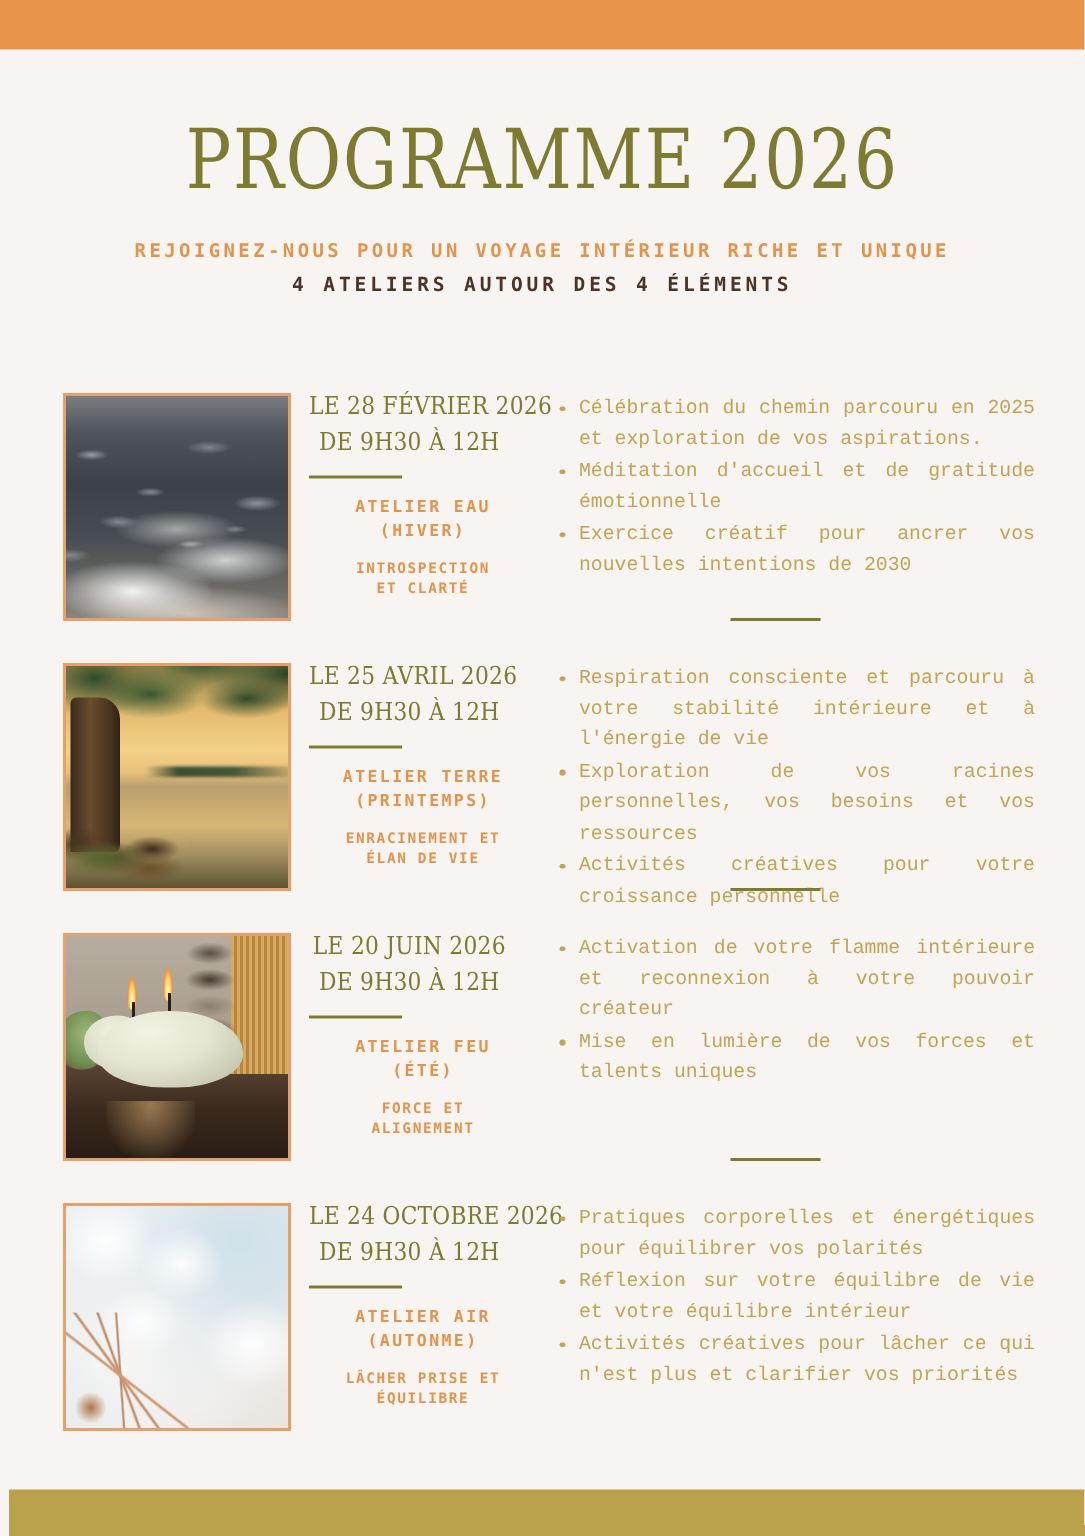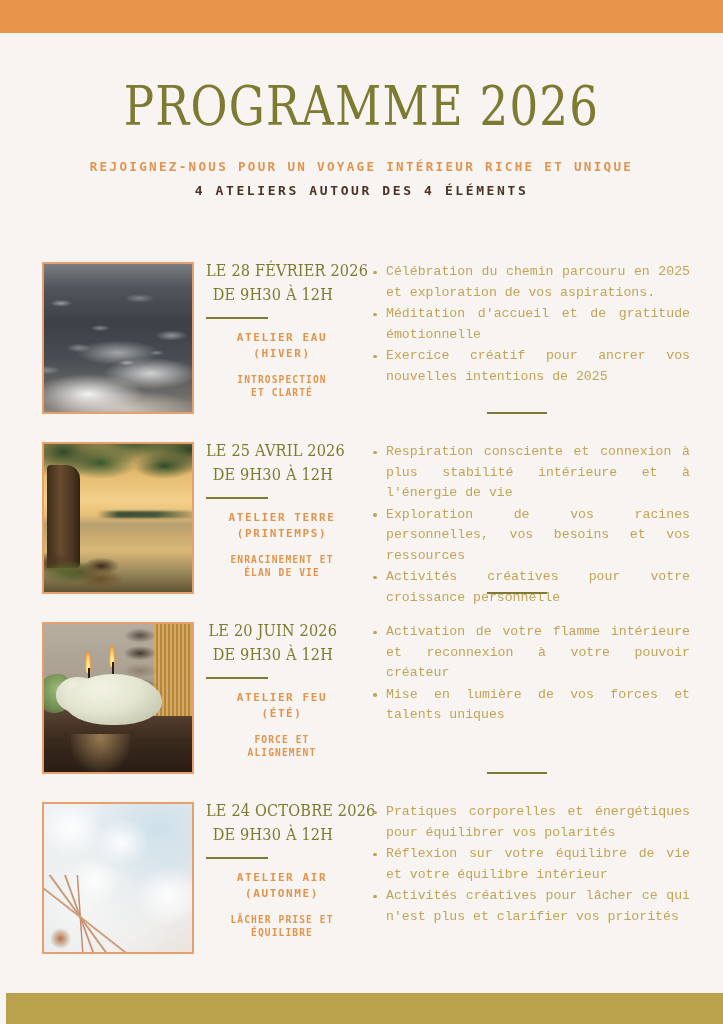--- a/index.html
+++ b/index.html
@@ -369,21 +369,21 @@
           <div class="rule"></div>
           <div class="atelier">ATELIER EAU</div>
           <div class="atelier">(HIVER)</div>
           <div class="theme">INTROSPECTION</div>
           <div class="theme" style="margin-top:0">ET CLARTÉ</div>
         </div>
         <div class="bullets">
           <ul>
             <li>Célébration du chemin parcouru en 2025 et exploration de vos aspirations.</li>
             <li>Méditation d'accueil et de gratitude émotionnelle</li>
-            <li>Exercice créatif pour ancrer vos nouvelles intentions de 2025</li>
+            <li>Exercice créatif pour ancrer vos nouvelles intentions de 2030</li>
           </ul>
         </div>
       </div>
       <div class="divider d1" style="top:157px"></div>
     </div>
 
     <div class="row">
       <div class="row-inner">
         <div class="photo">
           <div class="photo-inner ph-tree">
@@ -398,21 +398,21 @@
           <div class="date-line">LE 25 AVRIL 2026</div>
           <div class="date-line">DE 9H30 À 12H</div>
           <div class="rule"></div>
           <div class="atelier">ATELIER TERRE</div>
           <div class="atelier">(PRINTEMPS)</div>
           <div class="theme">ENRACINEMENT ET</div>
           <div class="theme" style="margin-top:0">ÉLAN DE VIE</div>
         </div>
         <div class="bullets">
           <ul>
-            <li>Respiration consciente et connexion à plus stabilité intérieure et à l'énergie de vie</li>
+            <li>Respiration consciente et parcouru à votre stabilité intérieure et à l'énergie de vie</li>
             <li>Exploration de vos racines personnelles, vos besoins et vos ressources</li>
             <li>Activités créatives pour votre croissance personnelle</li>
           </ul>
         </div>
       </div>
       <div class="divider" style="top:157px"></div>
     </div>
 
     <div class="row">
       <div class="row-inner">

